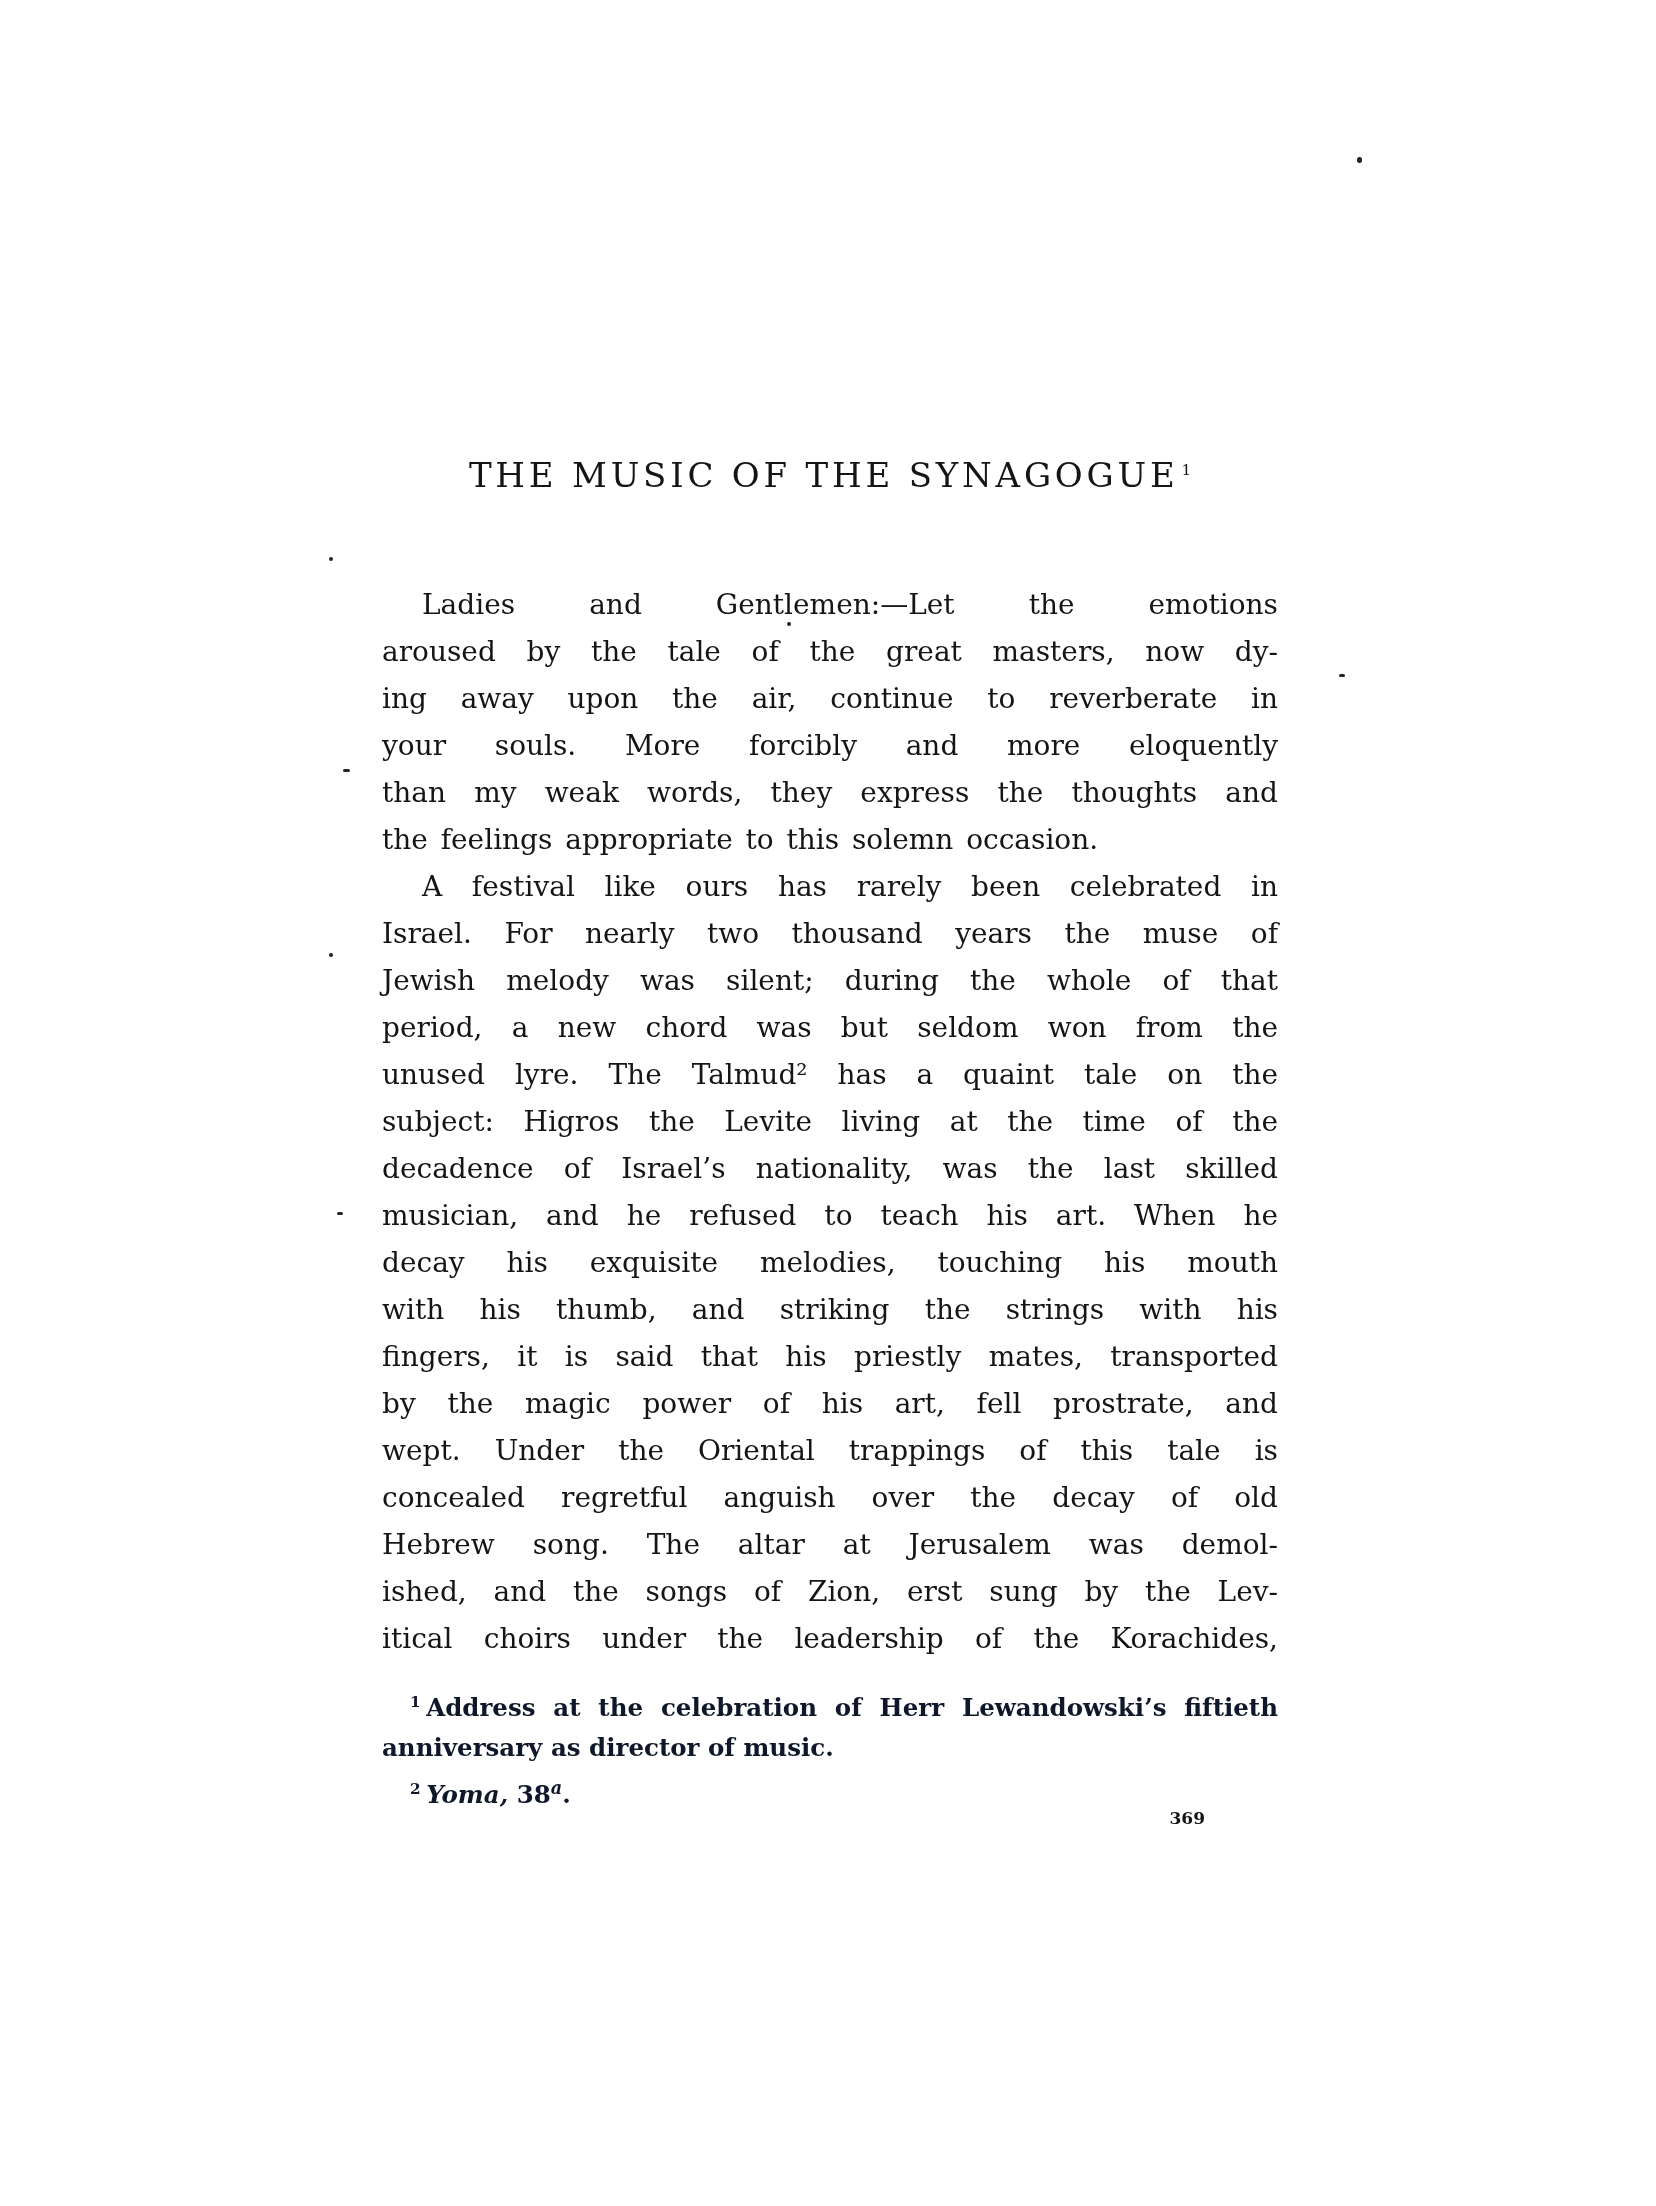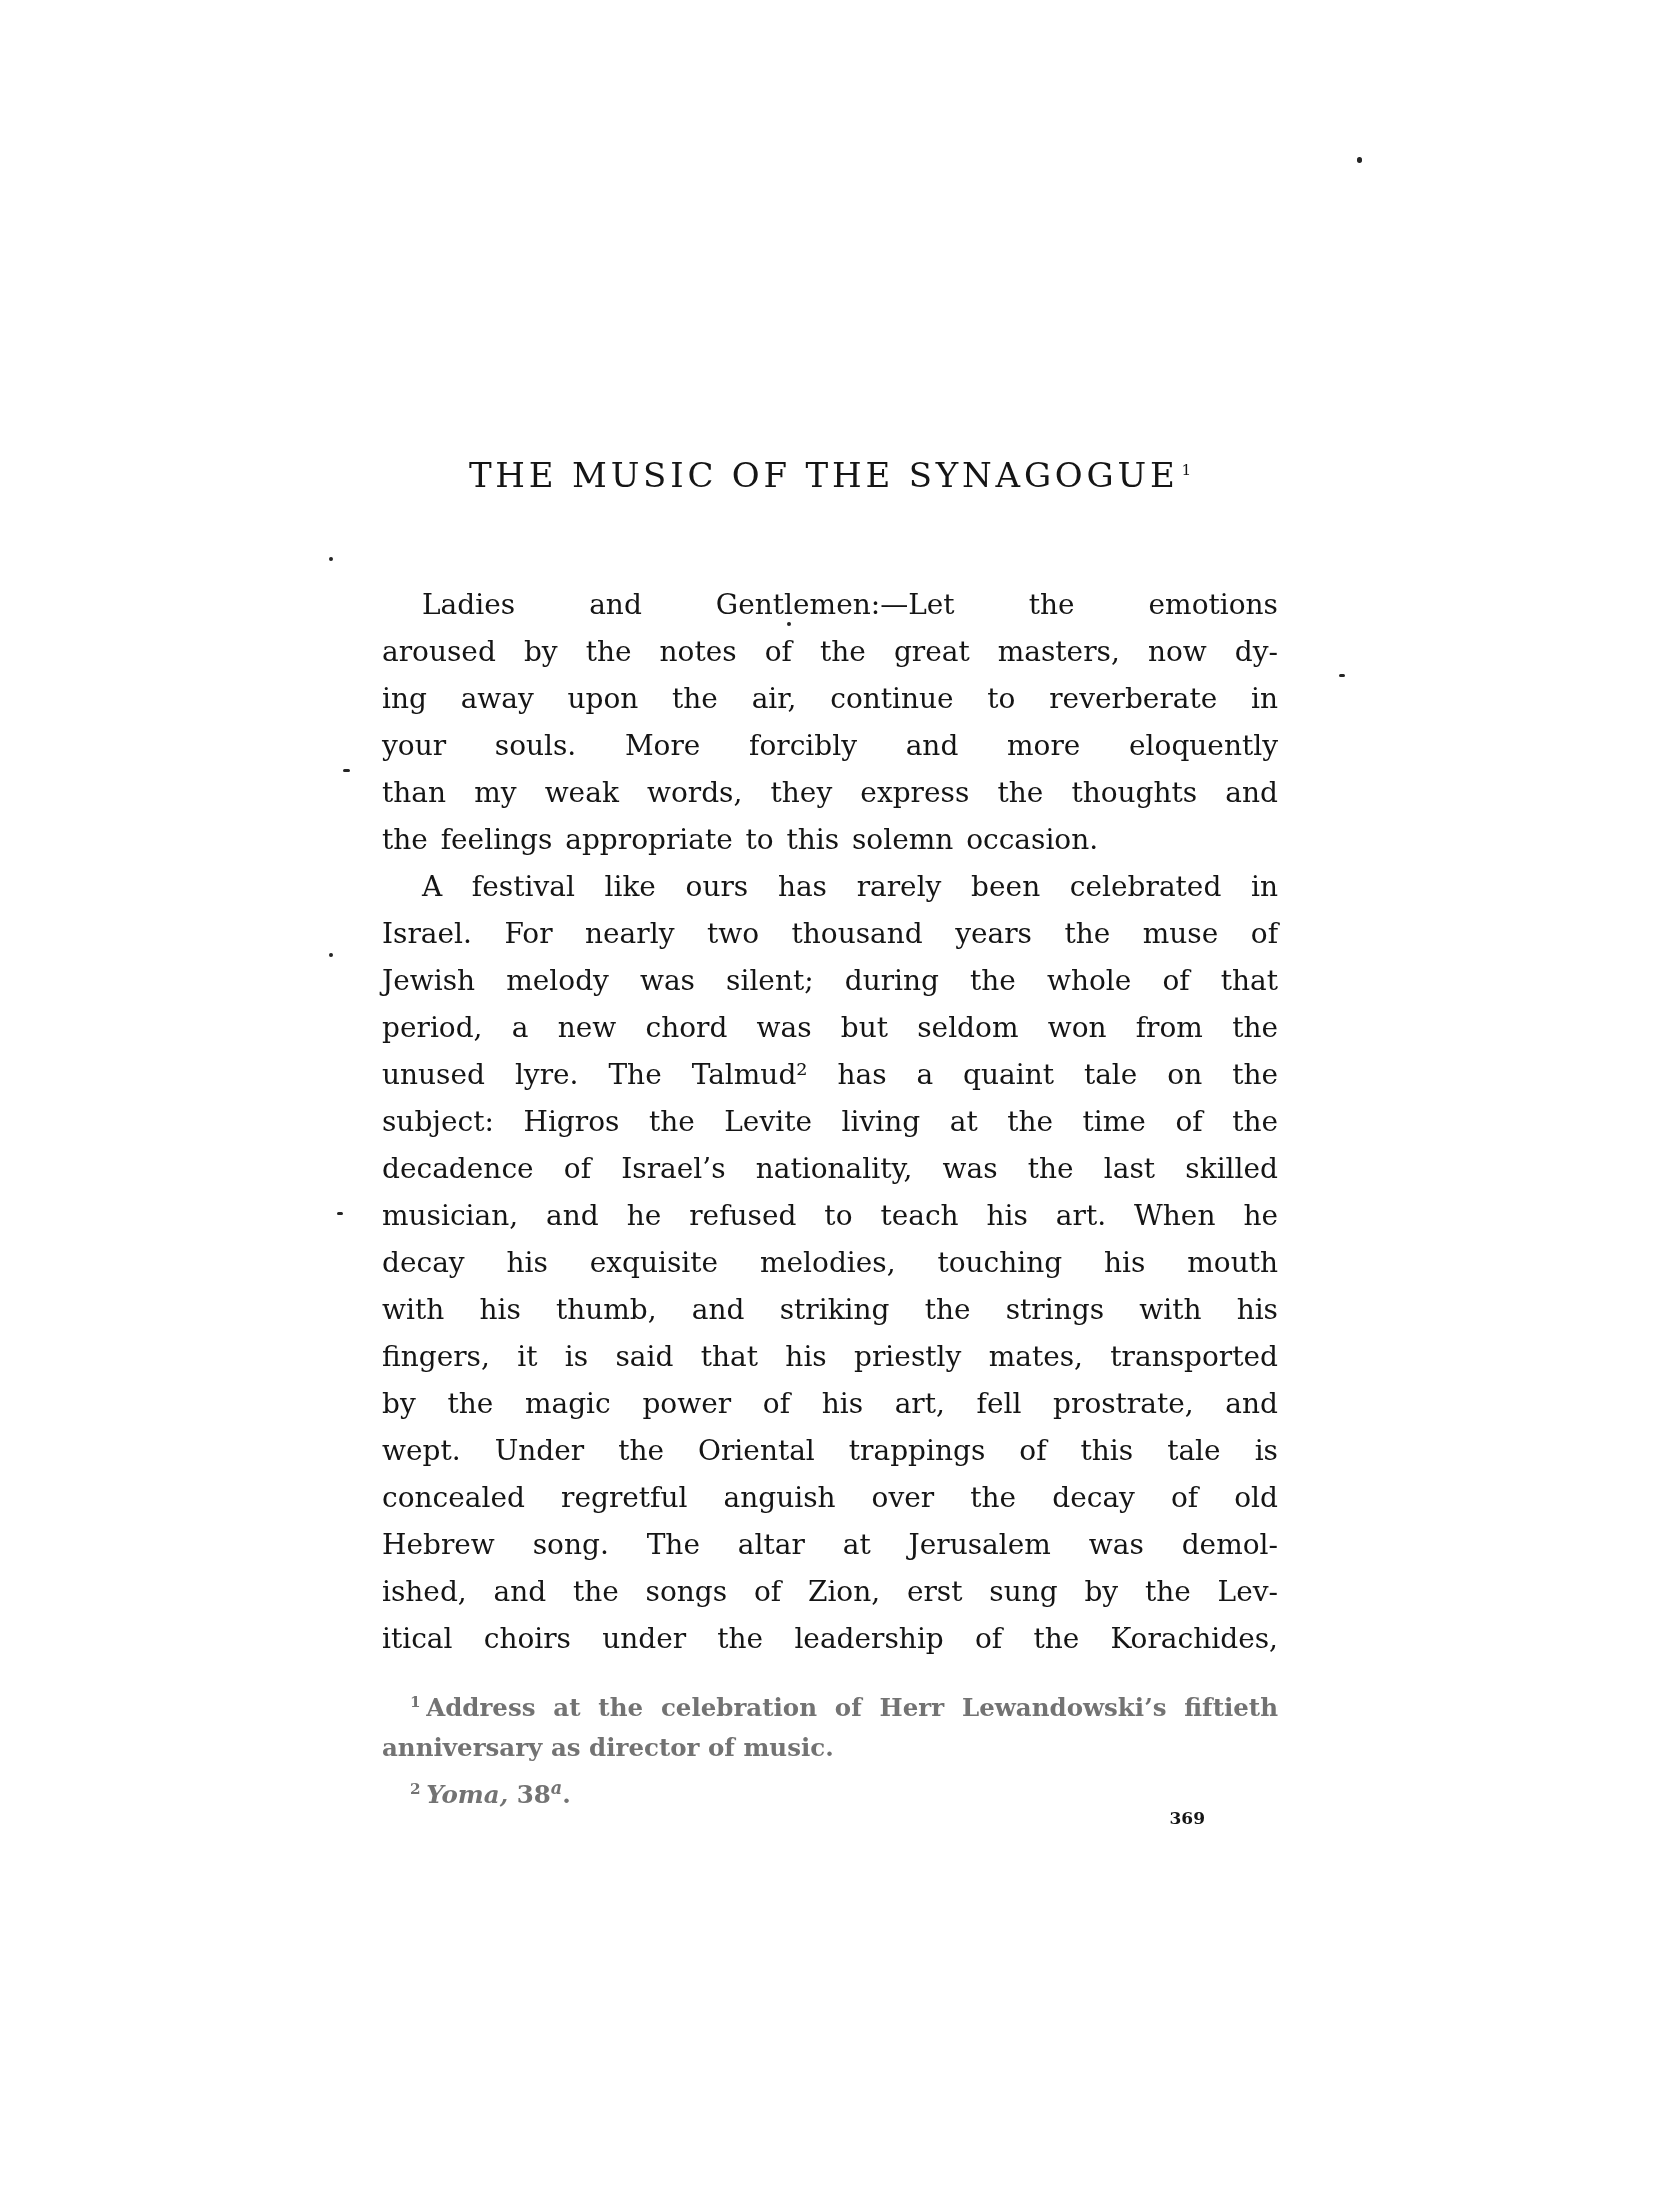--- a/index.html
+++ b/index.html
@@ -49,21 +49,21 @@
   }
   .line.first { text-indent: 40px; }
   .line.last  { text-align-last: left; word-spacing: 0.14em; }
   .footnotes {
     position: absolute;
     top: 1682px;
     left: 382px;
     width: 896px;
     font-size: 24.5px;
     font-weight: bold;
-    color: #737373;
+    color: #0f172a;
   }
   .fn-line {
     line-height: 40px;
     text-align: justify;
     text-align-last: justify;
   }
   .fn-line.natural { text-align-last: left; }
   .fn-line.fn-indent { text-indent: 28px; }
   .fn-marker {
     font-size: 0.62em;
@@ -96,21 +96,21 @@
 </head>
 <body>
 
 <div class="page">
 
   <h1 class="title"><span>THE MUSIC OF THE SYNAGOGUE</span><sup>1</sup></h1>
 
   <div class="bodytext">
     <div class="para">
       <div class="line first">Ladies and Gentlemen:—Let the emotions</div>
-      <div class="line">aroused by the notes of the great masters, now dy-</div>
+      <div class="line">aroused by the tale of the great masters, now dy-</div>
       <div class="line">ing away upon the air, continue to reverberate in</div>
       <div class="line">your souls. More forcibly and more eloquently</div>
       <div class="line">than my weak words, they express the thoughts and</div>
       <div class="line last">the feelings appropriate to this solemn occasion.</div>
     </div>
     <div class="para">
       <div class="line first">A festival like ours has rarely been celebrated in</div>
       <div class="line">Israel. For nearly two thousand years the muse of</div>
       <div class="line">Jewish melody was silent; during the whole of that</div>
       <div class="line">period, a new chord was but seldom won from the</div>

